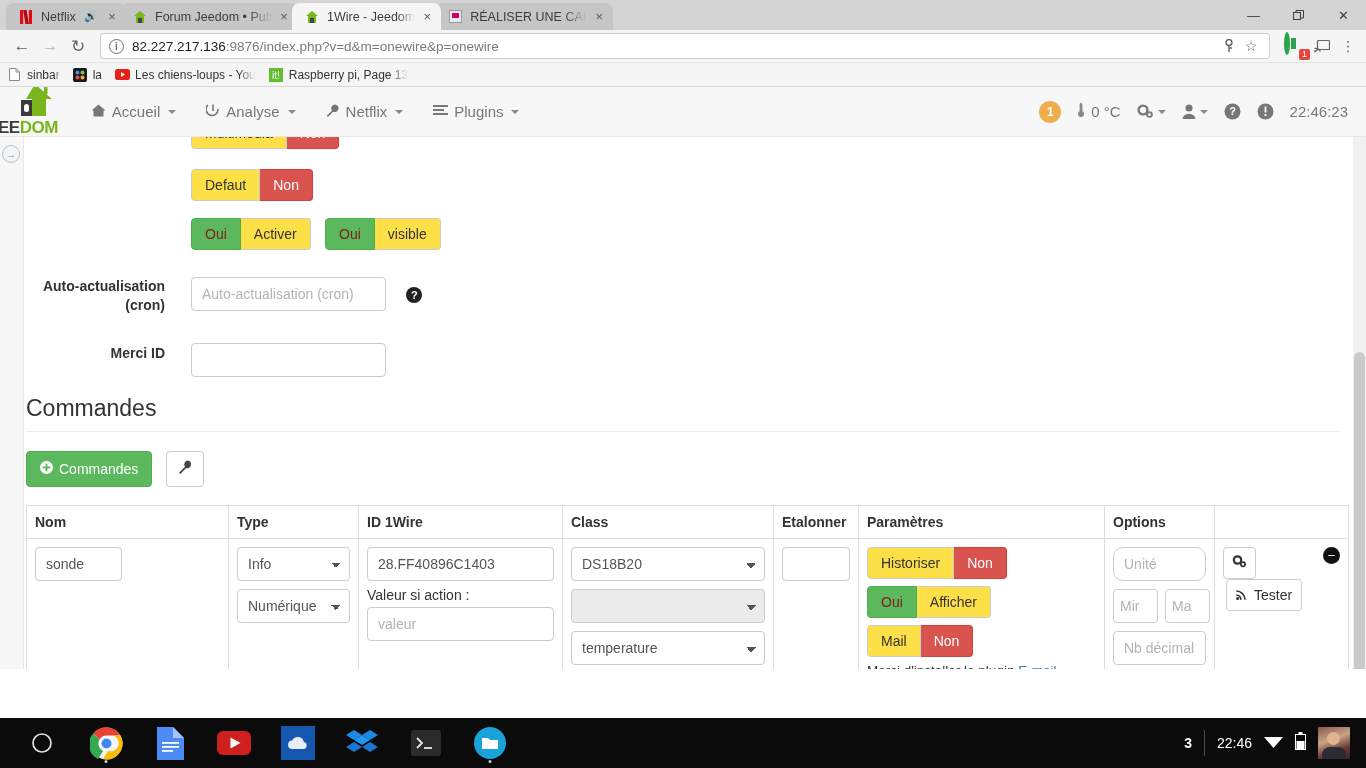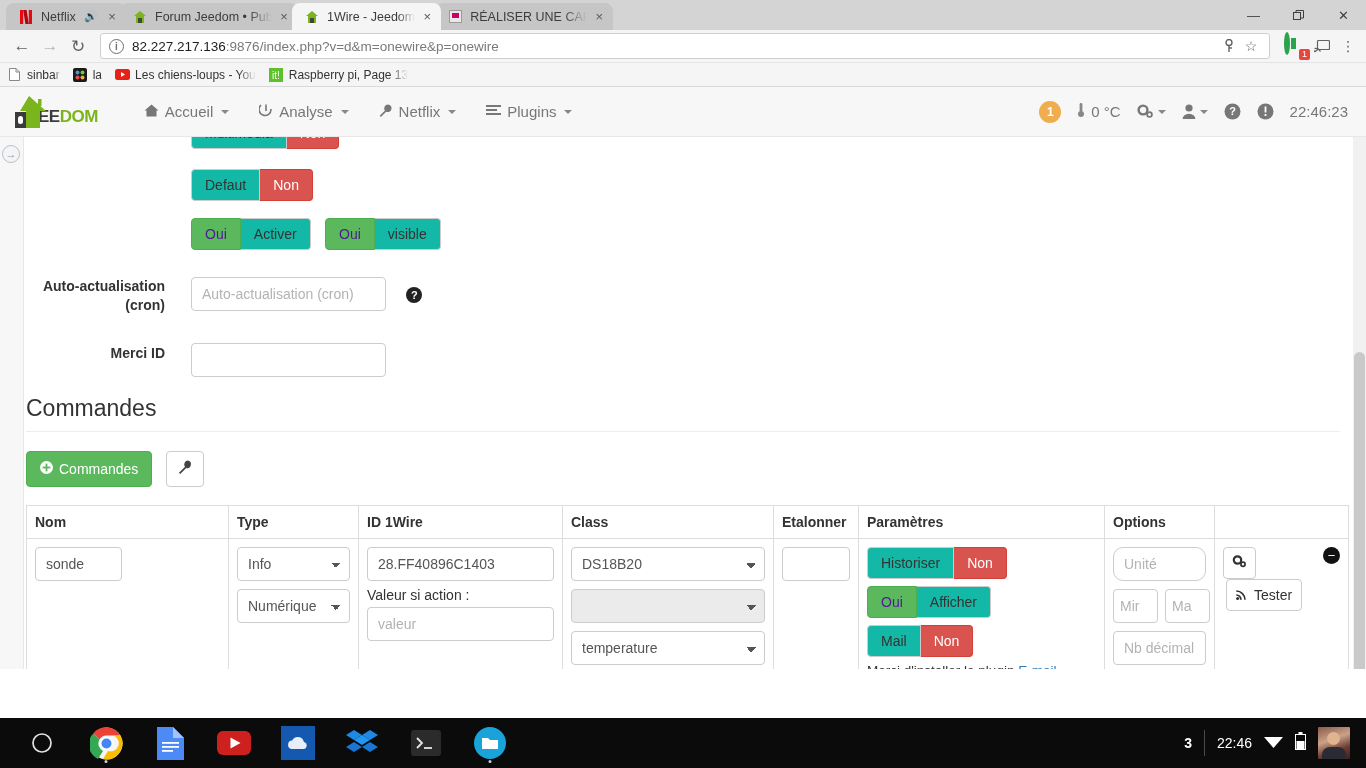--- a/index.html
+++ b/index.html
@@ -110,21 +110,21 @@
             mask-image: linear-gradient(to right, #000 85%, transparent 100%); }
 
   
   .page {
     height: 582px; background: #fff; position: relative; overflow: hidden;
   }
   .jd-navbar {
     height: 50px; background: #f7f7f7; border-bottom: 1px solid #e7e7e7;
     display: flex; align-items: center; padding: 0 12px;
   }
-  .jd-logo { display: flex; align-items: flex-end; margin-right: 35px; }
+  .jd-logo { display: flex; align-items: flex-end; margin-right: 22px; flex-direction: column; }
   .jd-logo .house { position: relative; width: 40px; height: 36px; }
   .jd-logo .logotext {
     font-size: 17px; font-weight: bold; letter-spacing: -0.5px;
     margin-left: -14px; margin-bottom: 3px;
   }
   .jd-logo .logotext .dark { color: #3b3b3b; }
   .jd-logo .logotext .lime { color: #7ab51d; }
   .jd-menu { display: flex; align-items: center; gap: 8px; }
   .jd-menu-item {
     display: flex; align-items: center; gap: 6px;
@@ -166,27 +166,27 @@
   .form-area { padding-top: 4px; }
   .frow { display: flex; align-items: flex-start; margin-bottom: 0px; }
   .flabel {
     width: 165px; flex: 0 0 165px; text-align: right; padding-right: 26px;
     font-size: 14px; font-weight: bold; color: #333; line-height: 20px;
   }
   .fctl { flex: 1 1 auto; }
 
   .btn-group { display: inline-flex; vertical-align: top; }
   .bg-btn {
-    border: 1px solid #ccc; background: #14b8a6; color: #333;
+    border: 1px solid #ccc; background: #fde047; color: #333;
     font-size: 14px; padding: 6px 13px; line-height: 18px;
   }
   .bg-btn.first { border-radius: 4px 0 0 4px; }
   .bg-btn.last { border-radius: 0 4px 4px 0; border-left: none; }
   .bg-btn.red { background: #d9534f; border-color: #d43f3a; color: #fff; }
-  .bg-btn.green { background: #5cb85c; border-color: #4cae4c; color: #4c1d95; }
+  .bg-btn.green { background: #5cb85c; border-color: #4cae4c; color: #7f1d1d; }
 
   .inp {
     border: 1px solid #cccccc; border-radius: 4px; background: #fff;
     height: 34px; padding: 6px 10px; font-size: 14px; color: #555;
     font-family: "Liberation Sans", sans-serif;
   }
   .inp::placeholder { color: #b3b3b3; }
   .helpicon {
     display: inline-flex; width: 16px; height: 16px; border-radius: 50%;
     background: #222; color: #fff; font-size: 11px; font-weight: bold;

